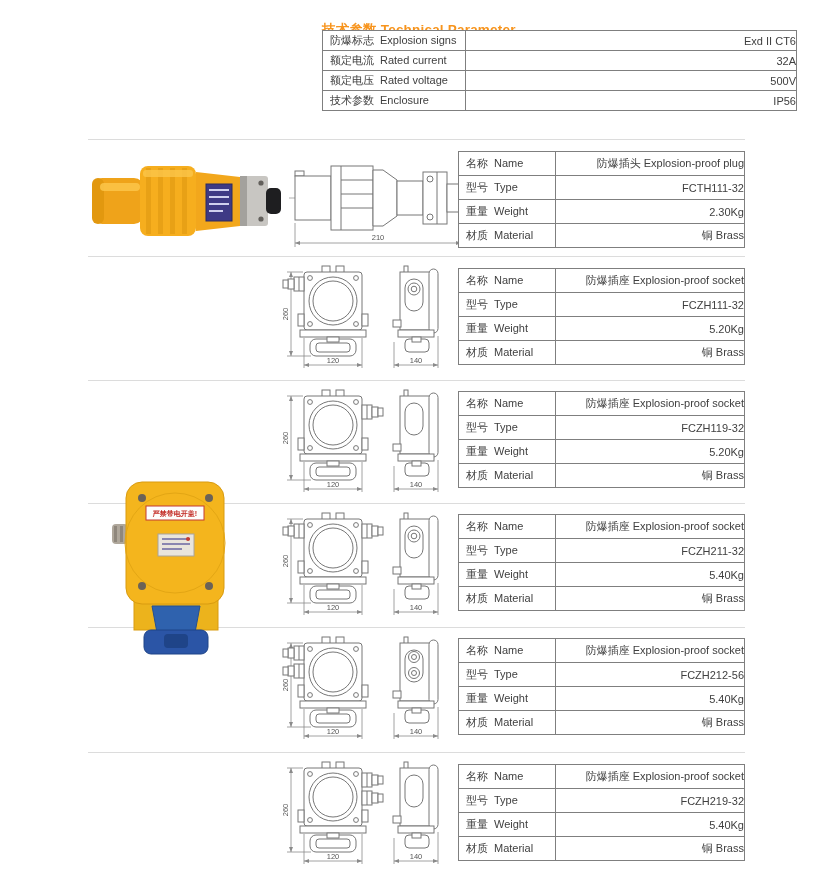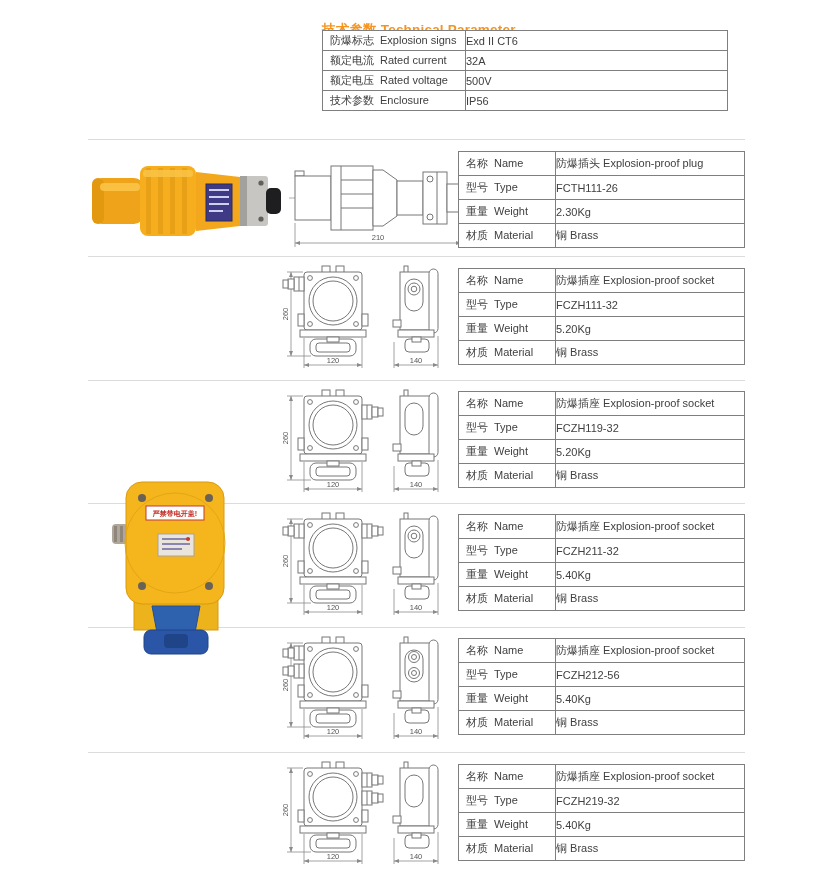--- a/index.html
+++ b/index.html
@@ -3,21 +3,21 @@
 <meta charset="utf-8">
 <style>
   html,body{margin:0;padding:0;background:#fff;}
   .page{position:relative;width:830px;height:877px;background:#fff;overflow:hidden;
         font-family:"Liberation Sans",sans-serif;color:#404040;}
   .title{position:absolute;left:322px;top:21px;font-size:13.5px;font-weight:bold;color:#F7941D;letter-spacing:.2px;}
   .divider{position:absolute;left:88px;width:657px;height:1px;background:#dcdcdc;}
   table.ptable{position:absolute;border-collapse:collapse;table-layout:fixed;background:#fff;}
   table.ptable td{border:1px solid #7f7f7f;font-size:11px;color:#404040;padding:0;overflow:hidden;}
   td.lbl{padding-left:7px !important;white-space:pre;}
-  td.val{text-align:left;}
+  td.val{text-align:right;}
   .en{margin-left:6px;}
   table.top td{height:19px;}
   table.spec td{height:23px;margin-top:36px;}
   svg.art{position:absolute;}
   svg .dim{font-size:7.5px;fill:#555;text-anchor:middle;font-family:"Liberation Sans",sans-serif;}
   svg .ln{fill:#fff;stroke:#777;stroke-width:1;}
   svg .thin{stroke:#8a8a8a;stroke-width:.8;fill:none;}
   svg .arr{fill:#8a8a8a;stroke:none;}
   .warn-text{font-size:7px;fill:#C22A23;text-anchor:middle;font-weight:bold;}
 </style>
@@ -77,21 +77,21 @@
         <rect x="0" y="-7" width="10" height="14"></rect>
         <rect x="10" y="-5" width="6" height="10"></rect>
         <rect x="16" y="-4" width="5" height="8"></rect>
         <line x1="5" y1="-7" x2="5" y2="7"></line>
       </g>
     </defs>
   </svg>
 
   <div class="title">技术参数 Technical Parameter</div>
 
-  <table class="ptable top" style="left:322px;top:30px;width:406px;">
+  <table class="ptable top" style="left:322px;top:30px;width:475px;">
     <tbody>
         <tr>
       <td class="lbl" style="width:135px;"><span class="zh">防爆标志</span><span class="en">Explosion signs</span></td>
       <td class="val">Exd II CT6</td>
     </tr>
     <tr>
       <td class="lbl"><span class="zh">额定电流</span><span class="en">Rated current</span></td>
       <td class="val">32A</td>
     </tr>
     <tr>
@@ -161,21 +161,21 @@
   </svg>
 
   <table class="ptable spec" style="left:458px;top:151px;width:287px;">
     <tbody>
         <tr>
           <td class="lbl" style="width:89px;"><span class="zh">名称</span><span class="en">Name</span></td>
           <td class="val">防爆插头  Explosion-proof plug</td>
         </tr>
     <tr>
           <td class="lbl"><span class="zh">型号</span><span class="en">Type</span></td>
-          <td class="val">FCTH111-26</td>
+          <td class="val">FCTH111-32</td>
         </tr>
     <tr>
           <td class="lbl"><span class="zh">重量</span><span class="en">Weight</span></td>
           <td class="val">2.30Kg</td>
         </tr>
     <tr>
           <td class="lbl"><span class="zh">材质</span><span class="en">Material</span></td>
           <td class="val">铜 Brass</td>
         </tr>
   </tbody>

